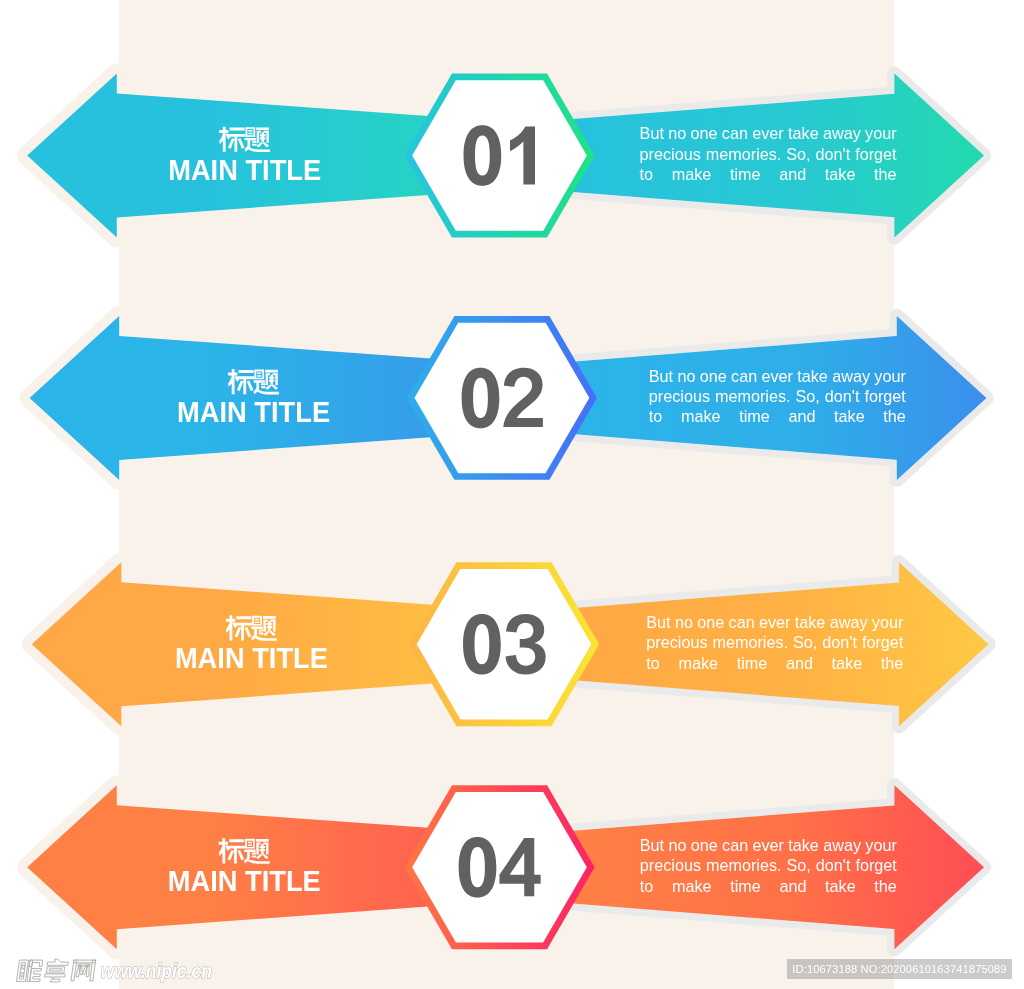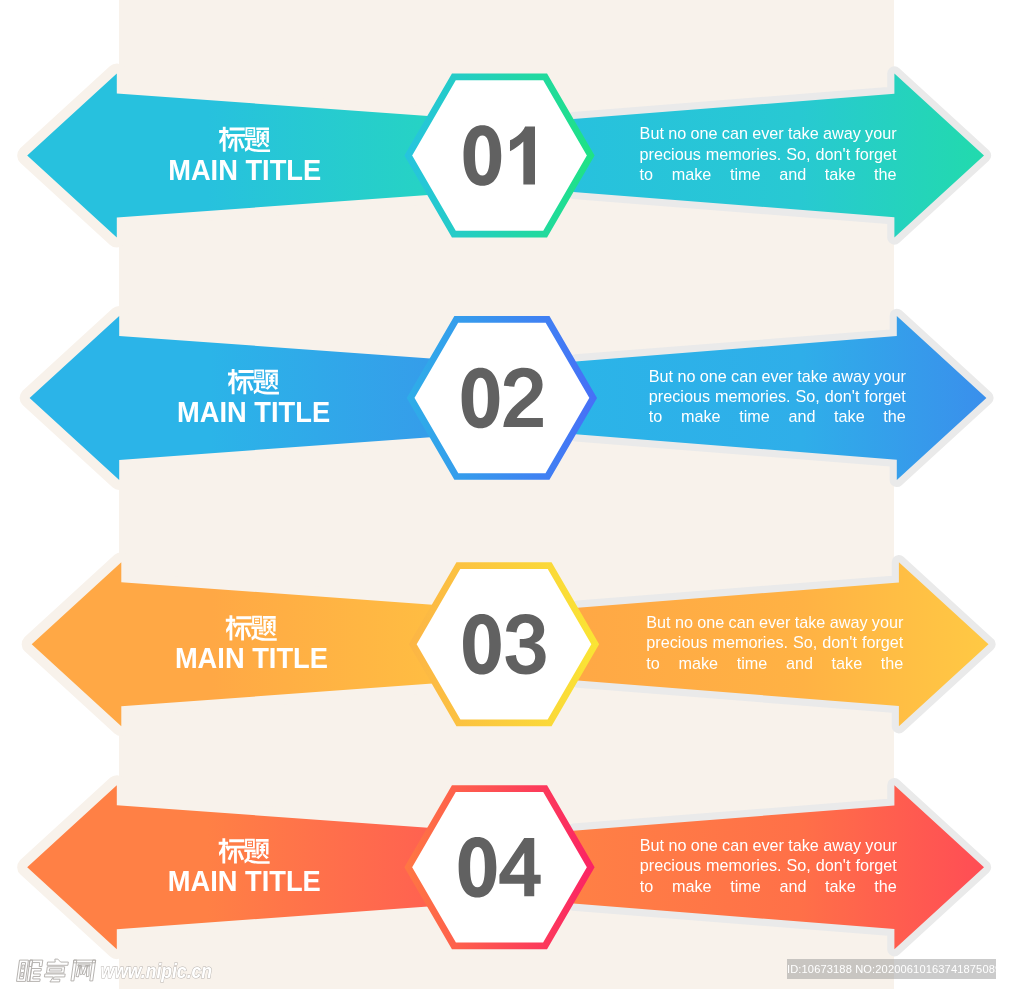--- a/index.html
+++ b/index.html
@@ -2,21 +2,21 @@
 <html><head>
 <meta charset="utf-8">
 <title>Infographic</title>
 <style>
   html,body{margin:0;padding:0;background:#ffffff;}
   body{width:1024px;height:989px;overflow:hidden;
        font-family:"Liberation Sans","DejaVu Sans",sans-serif;}
   #stage{position:relative;width:1024px;height:989px;background:#ffffff;}
   #bgpanel{position:absolute;left:119px;top:0;width:775px;height:989px;background:#F8F2EB;}
   svg.layer{position:absolute;left:0;top:0;width:1024px;height:989px;}
-  .idbadge{position:absolute;left:787px;top:958.5px;width:209px;height:20px;
+  .idbadge{position:absolute;left:787px;top:958.5px;width:225px;height:20px;
            background:rgba(153,153,153,.505);color:#ffffff;
            font-size:11.1px;line-height:20px;letter-spacing:0.13px;text-align:center;white-space:nowrap;}
 </style>
 </head>
 <body>
 
 <div id="stage">
   <div id="bgpanel"></div>
   <svg class="layer" id="art" viewBox="0 0 1024 989">
       <defs>

